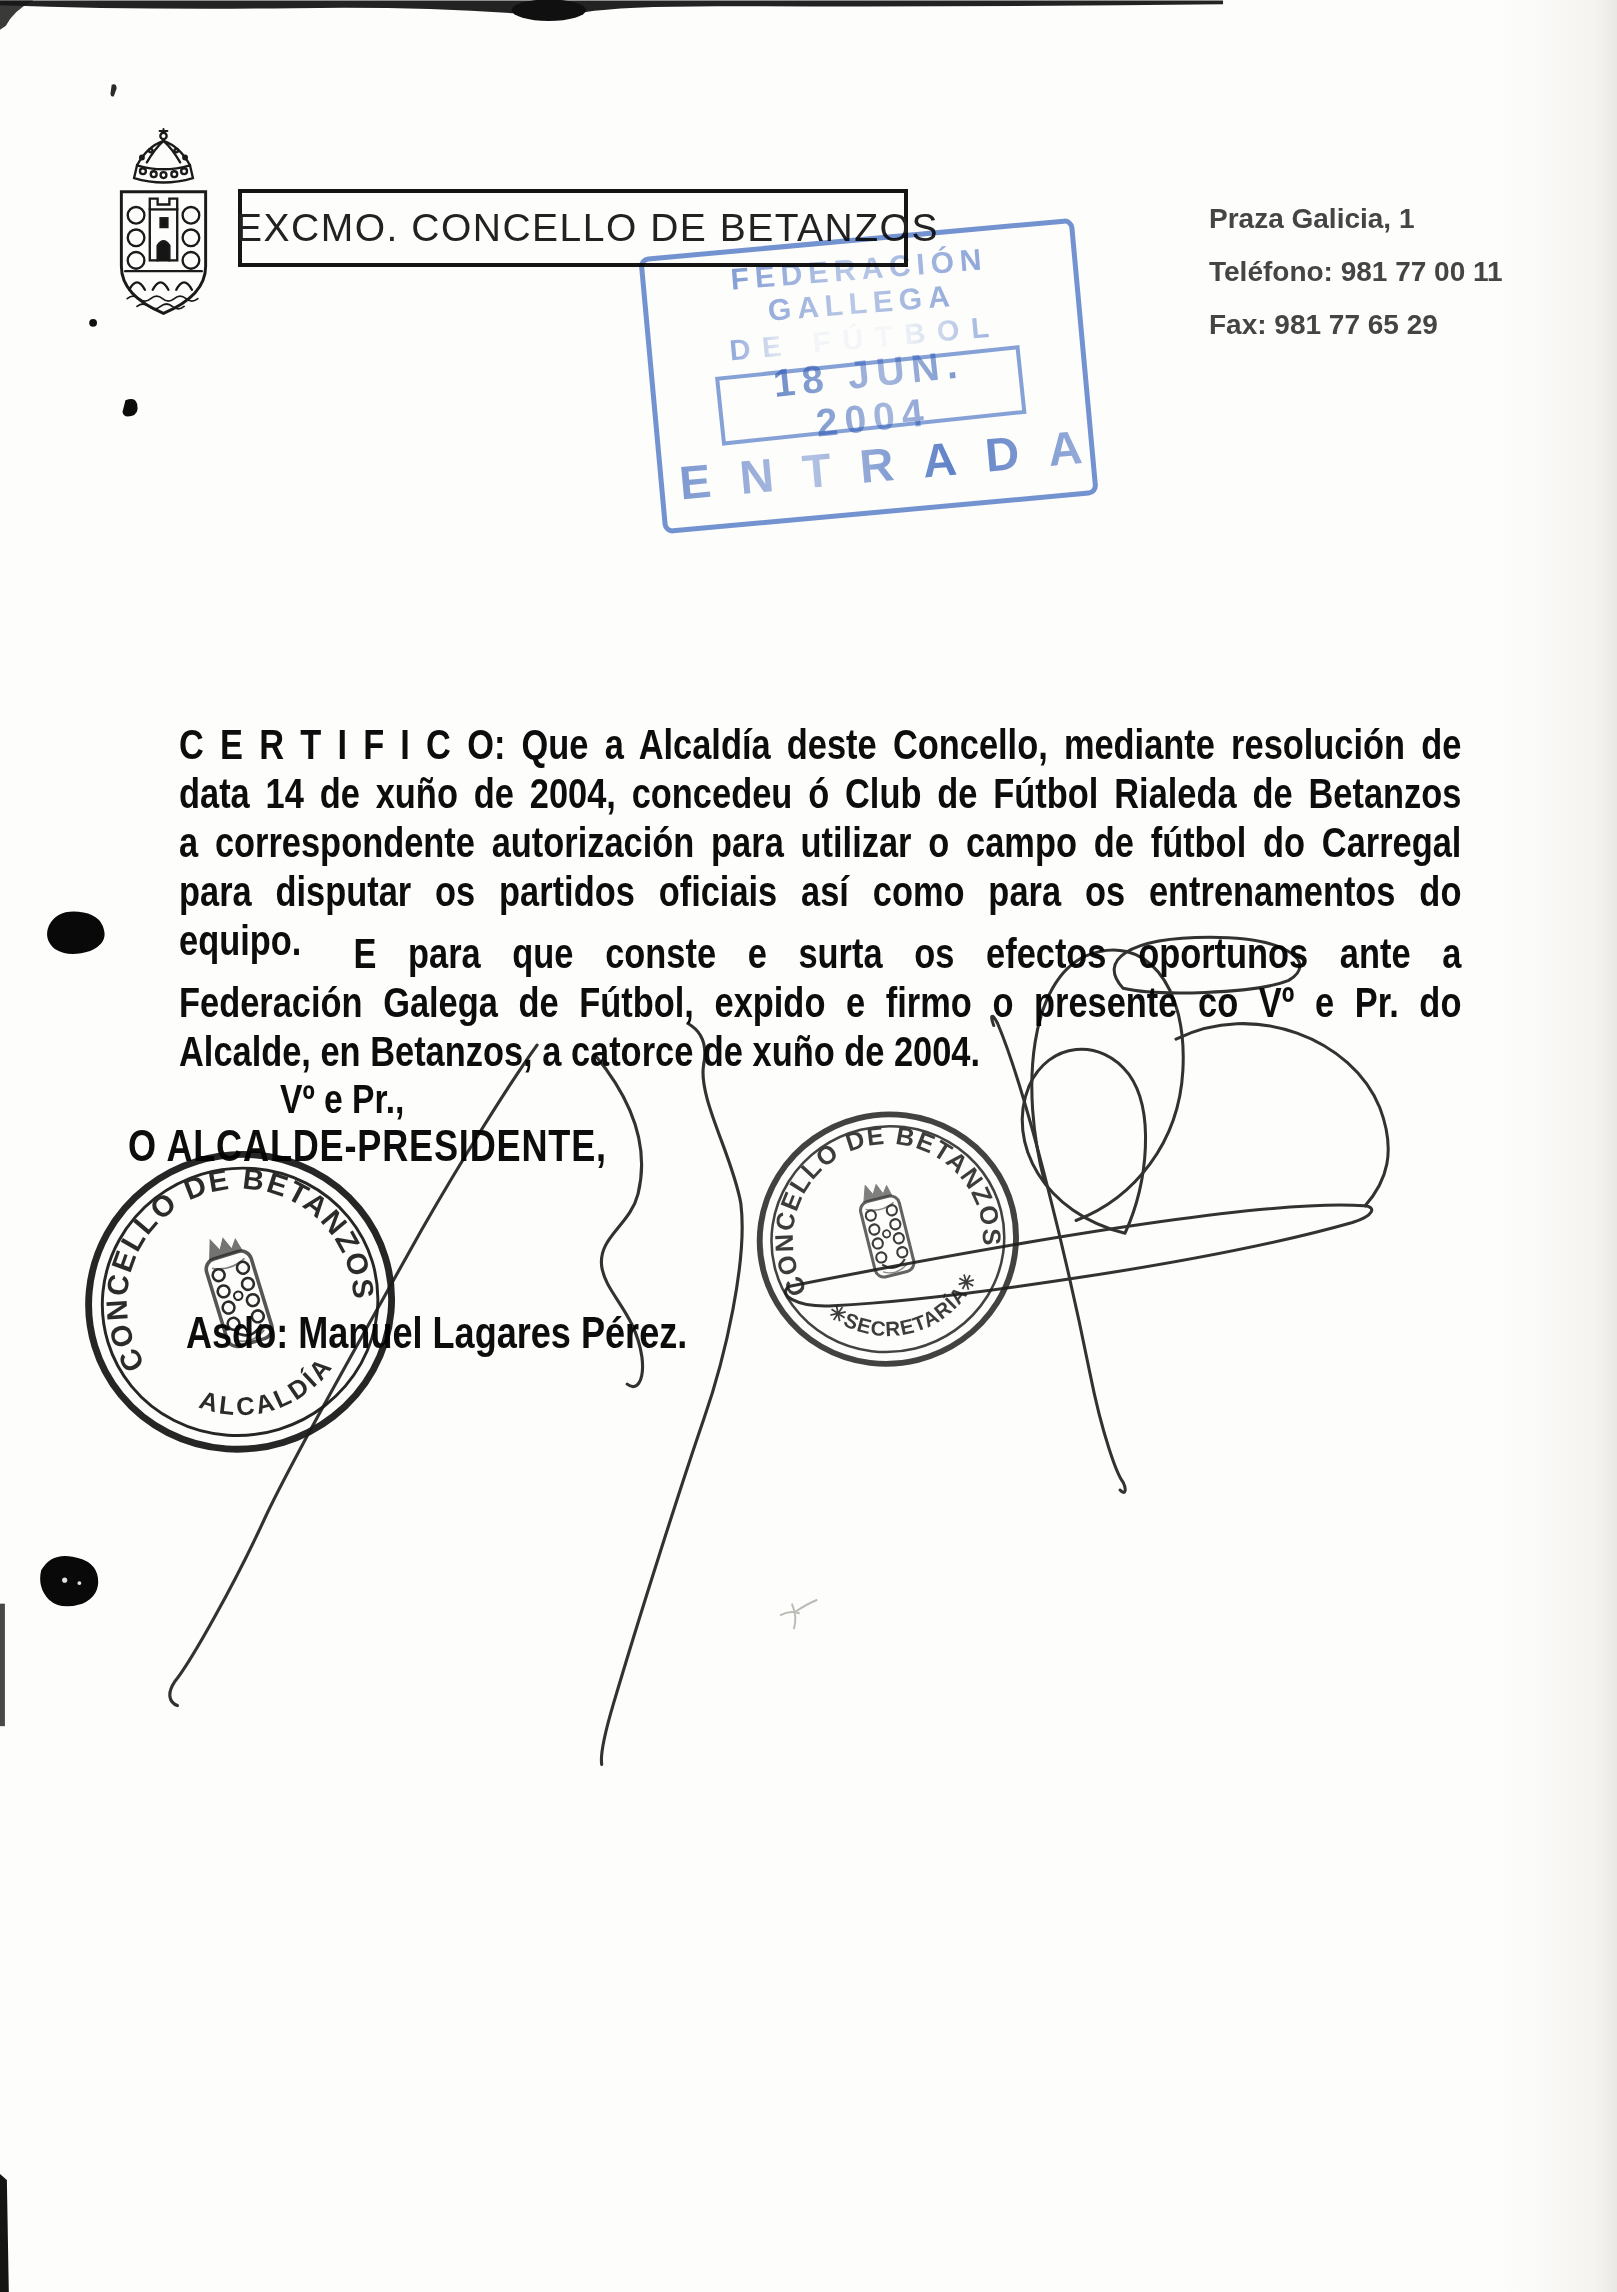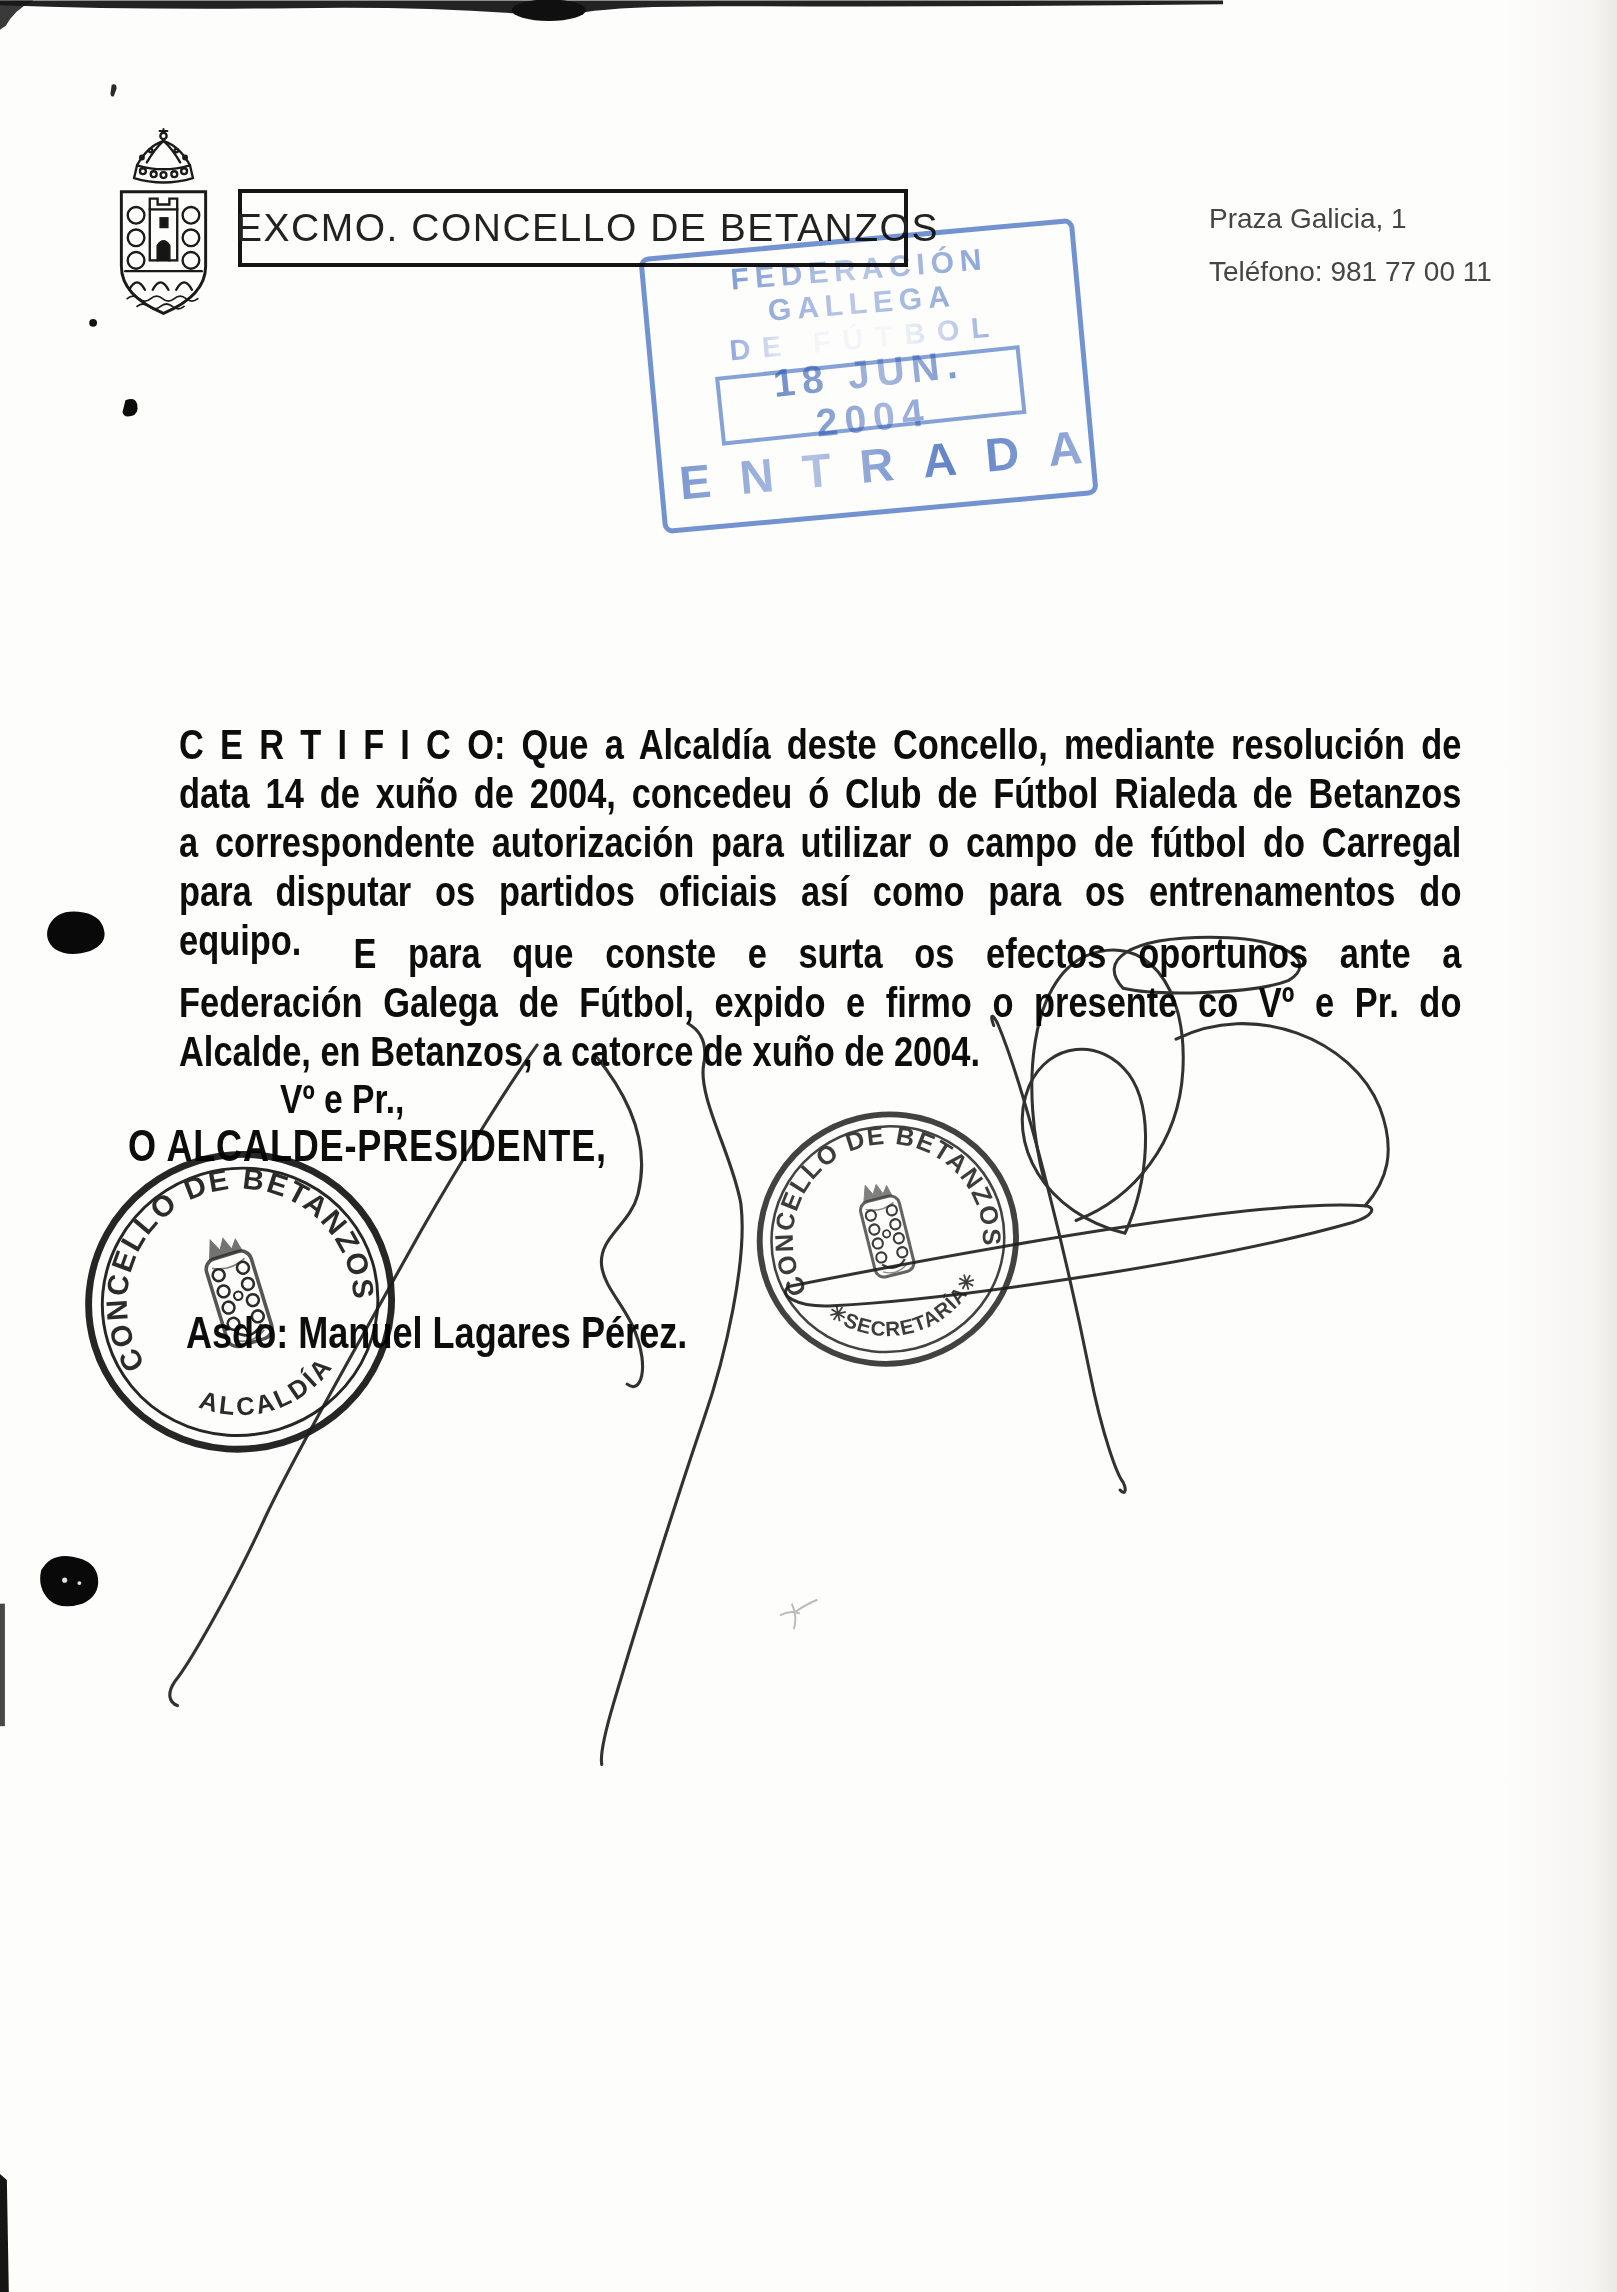--- a/index.html
+++ b/index.html
@@ -8,21 +8,21 @@
     background:linear-gradient(90deg,#fdfdfb 0,#fdfdfb 93%,#f5f4f1 98.6%,#eae8e4 100%);
     font-family:"Liberation Sans", sans-serif; color:#111;
   }
   .hdr-box {
     position:absolute; left:238px; top:189px; width:670px; height:78px;
     border:4.9px solid #151515; box-sizing:border-box;
     display:flex; align-items:center; justify-content:center;
   }
   .hdr-title { font-size:39px; font-weight:400; letter-spacing:1.5px; color:#222; padding-left:29px; white-space:nowrap; }
   .contact { position:absolute; left:1209px; top:192px; font-size:28px; color:#454545; line-height:53px; font-weight:400; }
-  .contact div { white-space:nowrap; }
+  .contact div { white-space:nowrap;font-weight:bold; }
 
   
   .para { position:absolute; left:179px; width:1282px; font-weight:700; color:#0d0d0d; }
   .cond { transform:scaleX(0.8); transform-origin:0 0; width:1603px; }
   .tline { height:49px; font-size:43px; line-height:49px; text-align:justify; text-align-last:justify; white-space:normal; }
   .tline.noj { text-align-last:left; }
   .tline.indent { padding-left:218px; box-sizing:border-box; }
 
   .sigtext { position:absolute; font-weight:700; color:#0d0d0d; white-space:nowrap; transform:scaleX(0.82); transform-origin:0 0; }
   .sig-visto { left:280px; top:1076px; font-size:41px; }
@@ -102,20 +102,21 @@
     </g>
   </svg>
 
   <div class="hdr-box">
     <span class="hdr-title">EXCMO. CONCELLO DE BETANZOS</span>
   </div>
 
   <div class="contact">
     <div>Praza Galicia, 1</div>
     <div>Teléfono: 981 77 00 11</div>
+    <div>Fax: 981 77 65 29</div>
   </div>
 
 
   <div class="para" style="top:720px">
     <div class="cond">
       <div class="tline">C E R T I F I C O: Que a Alcaldía deste Concello, mediante resolución de</div>
       <div class="tline">data 14 de xuño de 2004, concedeu ó Club de Fútbol Rialeda de Betanzos</div>
       <div class="tline">a correspondente autorización para utilizar o campo de fútbol do Carregal</div>
       <div class="tline">para disputar os partidos oficiais así como para os entrenamentos do</div>
       <div class="tline noj">equipo.</div>

